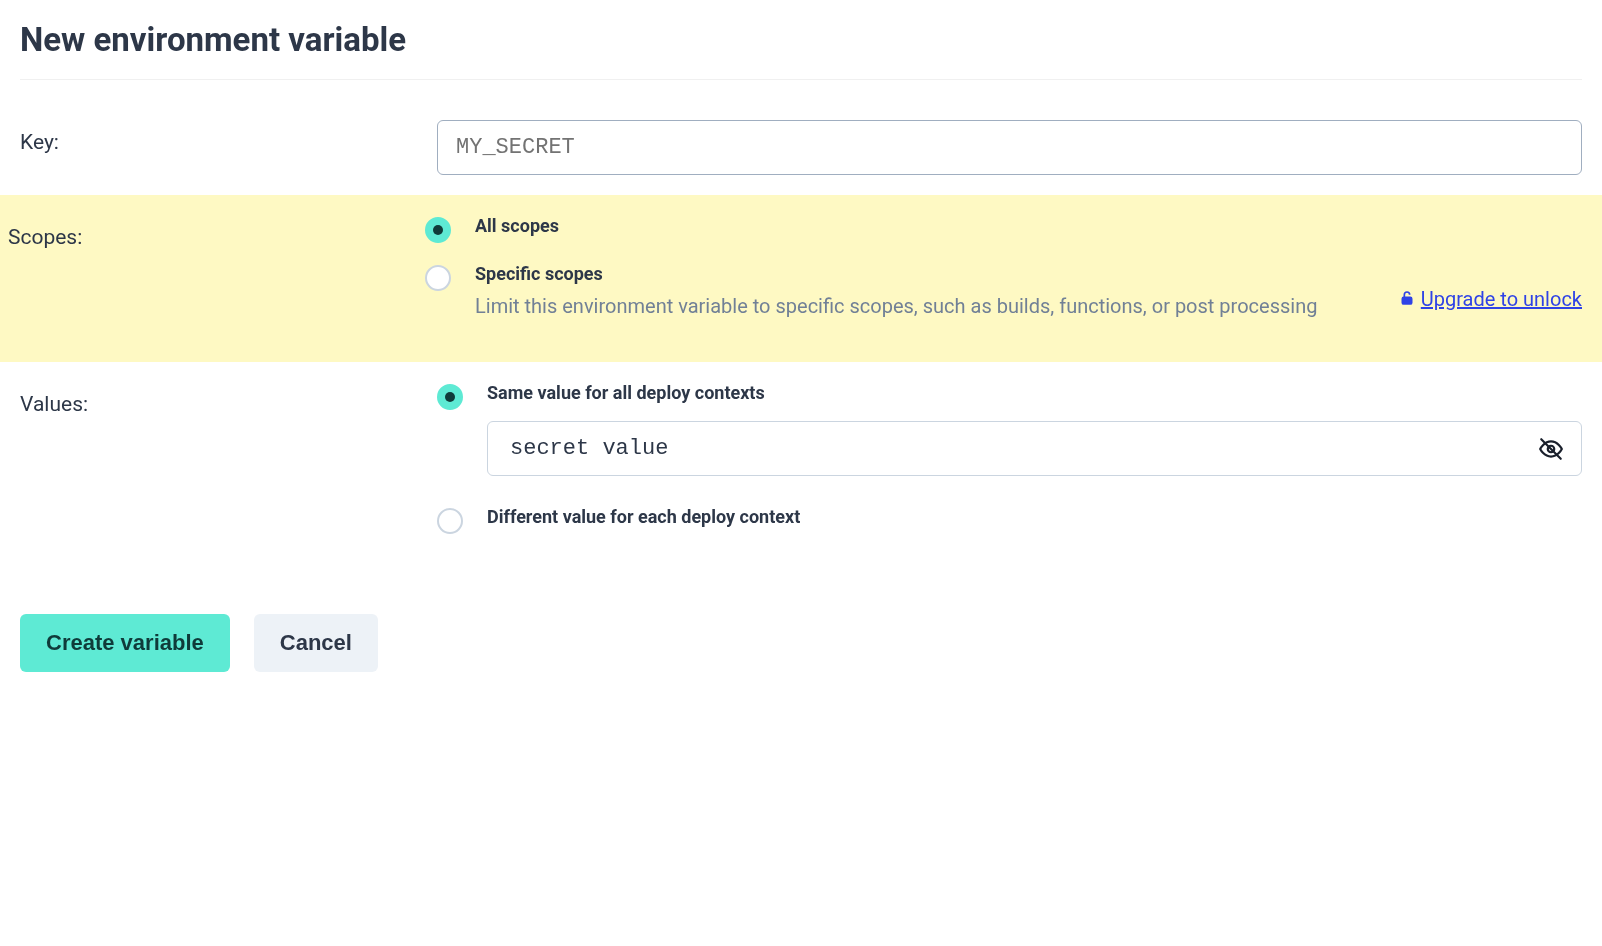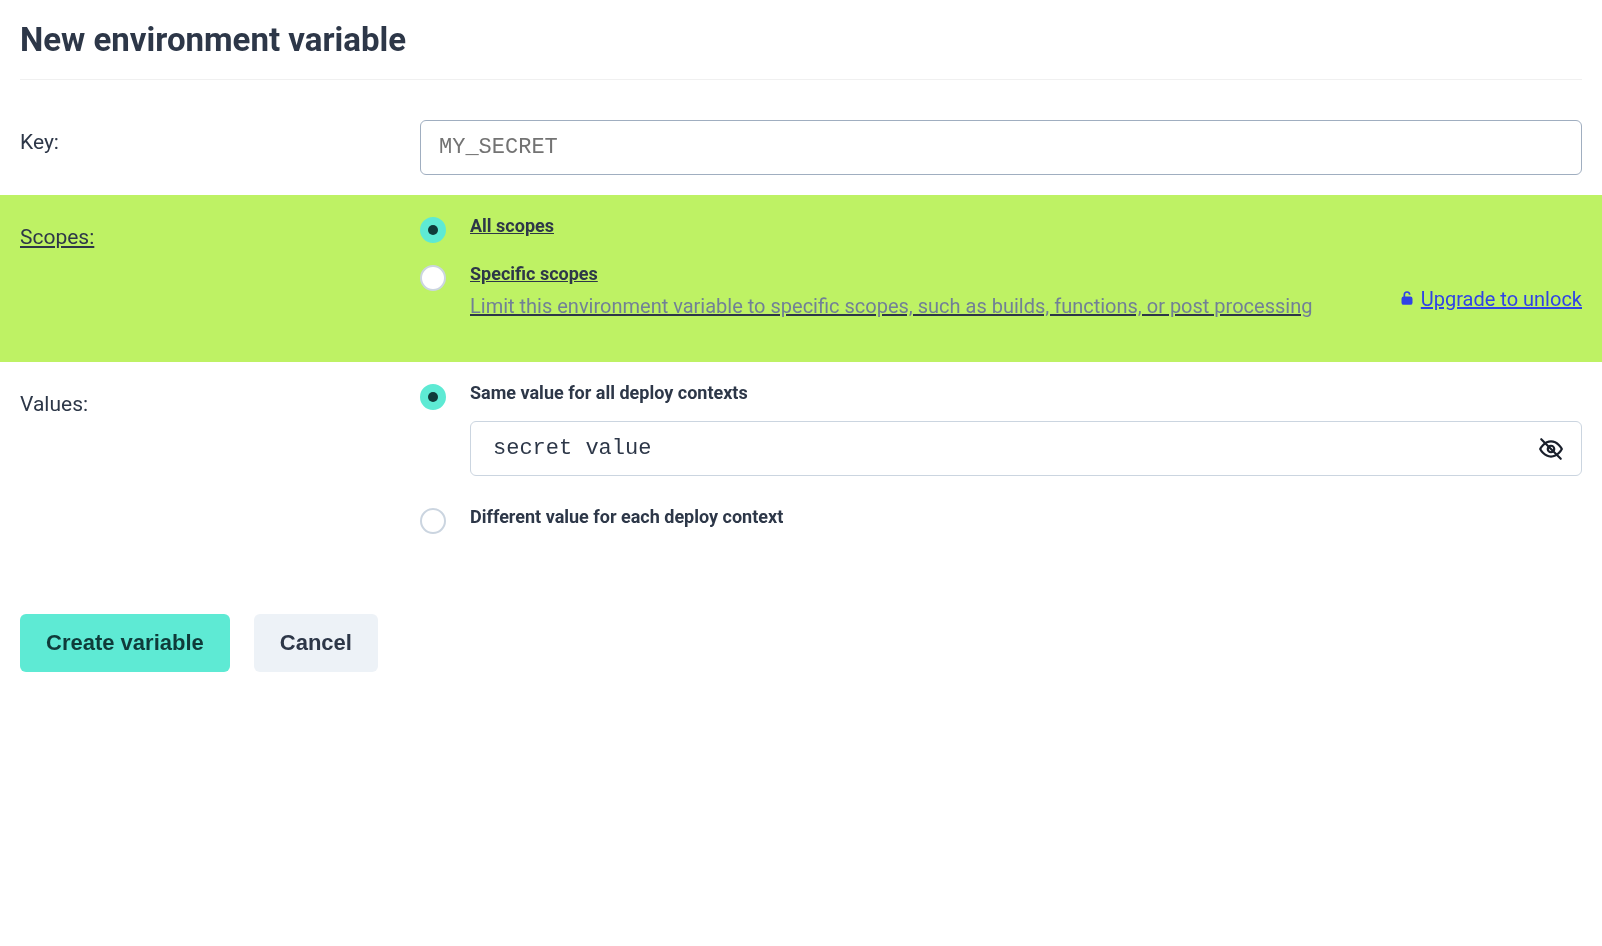--- a/index.html
+++ b/index.html
@@ -21,28 +21,28 @@
       font-size: 33px;
       font-weight: 700;
       color: #2d3748;
       margin-bottom: 20px;
       padding-bottom: 20px;
       border-bottom: 1px solid #f0f0f0;
     }
     .form-row {
       display: flex;
       padding: 20px 0;
+      gap: 17px;
     }
     .form-row.alt {
-      background: #bef264;
+      background: #fef9c3;
       margin-left: -20px;
       margin-right: -20px;
-      padding-left: 20px;
+      padding-left: 8px;
       padding-right: 20px;
-      text-decoration: underline;
     }
     .label-col {
       width: 400px;
       flex-shrink: 0;
       font-size: 21px;
       color: #2d3748;
       padding-top: 10px;
     }
     .control-col {
       flex: 1;

